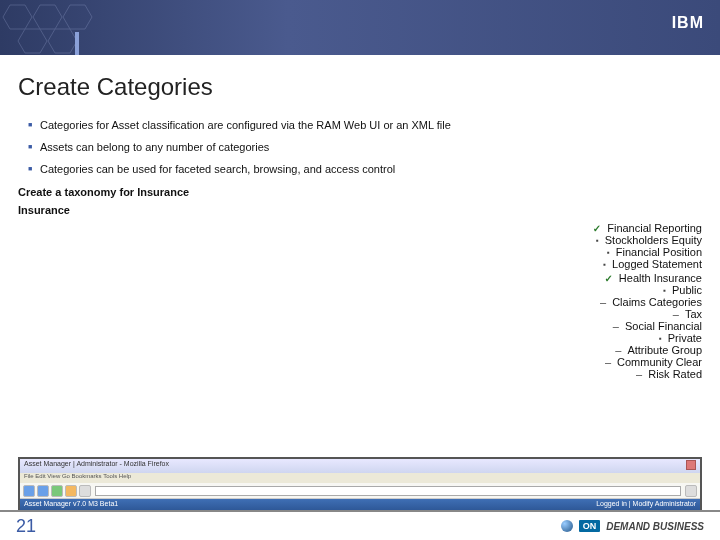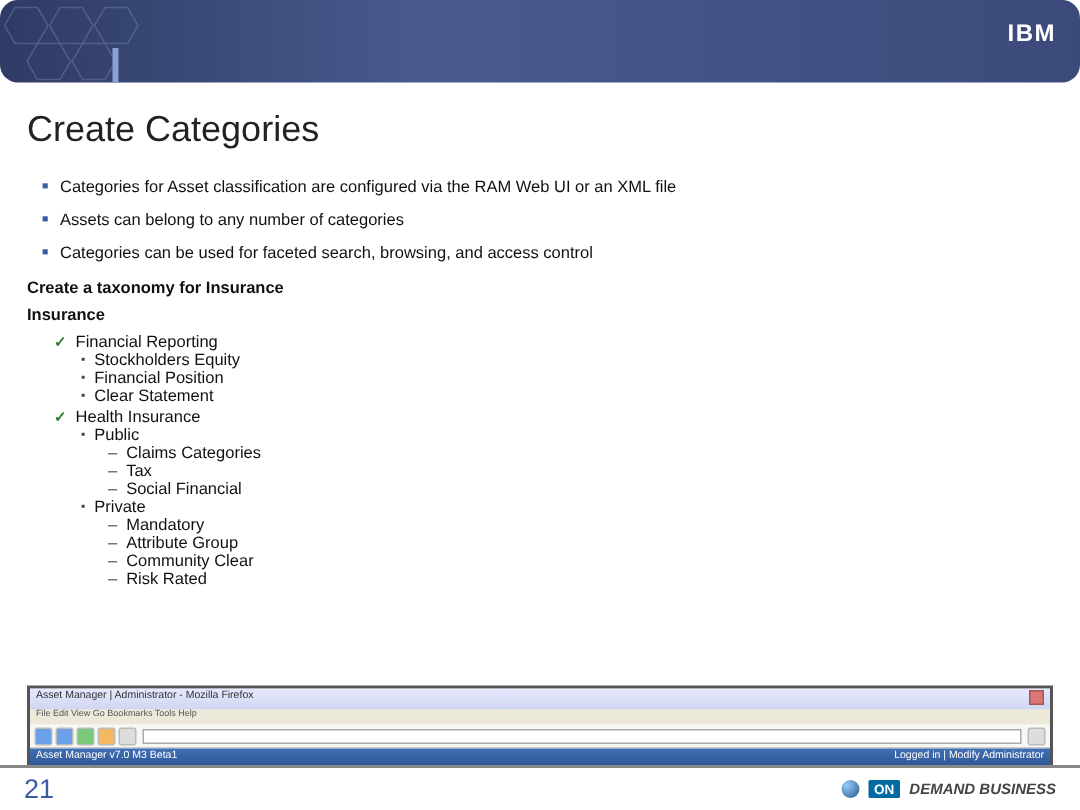--- a/index.html
+++ b/index.html
@@ -8,21 +8,20 @@
     font-family: Arial, Helvetica, sans-serif;
     background: #fff;
     position: relative;
     overflow: hidden;
   }
   .topbar {
     height: 55px;
     background: #3b4a7a;
     background: linear-gradient(90deg, #2e3b64 0%, #4a5a8e 40%, #3b4a7a 100%);
     position: relative;
-    border-radius: 12px;
   }
   .hex-pattern {
     position: absolute; left: 0; top: 0; height: 55px; width: 220px;
     opacity: .25;
   }
   .hex-pattern svg { width: 100%; height: 100%; }
   .topbar-marker {
     position: absolute; left: 75px; top: 32px; width: 4px; height: 23px;
     background: #8aa0d8;
   }
@@ -42,21 +41,21 @@
     display: flex; gap: 8px; flex-direction: column;
   }
   .leftcol { flex: 0 0 330px; font-size: 11px; color: #111; }
   .bullets { list-style: none; padding-left: 10px; }
   .bullets > li { position: relative; padding-left: 12px; margin-bottom: 8px; line-height: 1.25; }
   .bullets > li::before {
     content: "■"; color: #3b5ba5; font-size: 7px; position: absolute; left: 0; top: 2px;
   }
   .subhead { font-weight: bold; font-size: 11px; margin: 10px 0 6px 0; }
   .tax-root { font-weight: bold; font-size: 11px; margin-bottom: 6px; }
-  ul.tree, ul.tree ul { list-style: none; padding-left: 18px; }
+  ul.tree, ul.tree ul { list-style: none; padding-left: 18px; text-align: right; }
   ul.tree > li { margin: 2px 0; }
   li.check::before { content: "✓"; color: #2a7a2a; font-weight: bold; margin-right: 6px; font-size: 10px; }
   li.box::before { content: "▪"; color: #444; margin-right: 6px; font-size: 8px; position: relative; top: -1px; }
   li.dash::before { content: "–"; color: #444; margin-right: 6px; }
   .screenshot {
     flex: 1 1 auto;
     border: 2px solid #555;
     height: 280px;
     background: #f4f4f2;
     font-size: 7px;
@@ -144,35 +143,34 @@
       </ul>
 
       <div class="subhead">Create a taxonomy for Insurance</div>
       <div class="tax-root">Insurance</div>
 
       <ul class="tree">
         <li class="check"><span>Financial Reporting</span>
           <ul>
             <li class="box"><span>Stockholders Equity</span></li>
             <li class="box"><span>Financial Position</span></li>
-            <li class="box"><span>Clear Statement</span></li>
+            <li class="box"><span>Logged Statement</span></li>
           </ul>
         </li>
         <li class="check"><span>Health Insurance</span>
           <ul>
             <li class="box"><span>Public</span>
               <ul>
                 <li class="dash"><span>Claims Categories</span></li>
                 <li class="dash"><span>Tax</span></li>
                 <li class="dash"><span>Social Financial</span></li>
               </ul>
             </li>
             <li class="box"><span>Private</span>
               <ul>
-                <li class="dash"><span>Mandatory</span></li>
                 <li class="dash"><span>Attribute Group</span></li>
                 <li class="dash"><span>Community Clear</span></li>
                 <li class="dash"><span>Risk Rated</span></li>
               </ul>
             </li>
           </ul>
         </li>
       </ul>
     </div>
 

